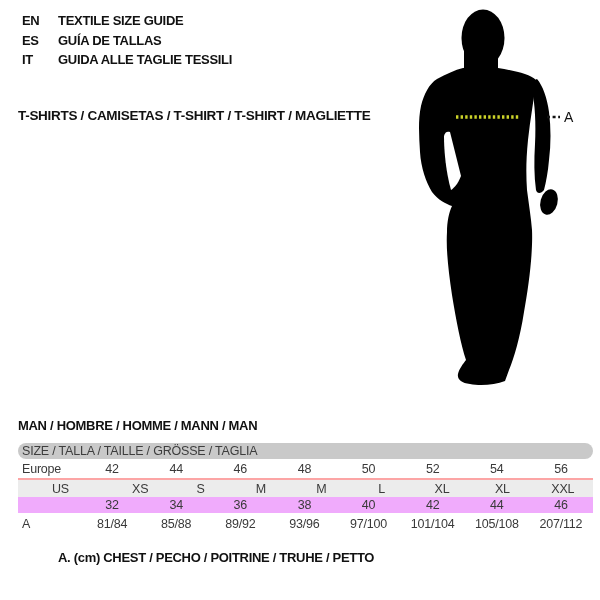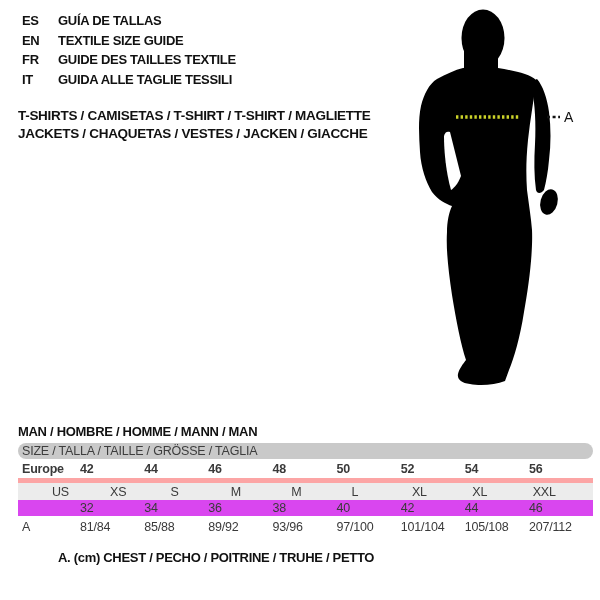--- a/index.html
+++ b/index.html
@@ -16,61 +16,56 @@
   .lang-code { width:36px; flex:none; }
 
   
   .cats { left:18px; top:107px; font-weight:bold; font-size:13.5px; line-height:17.5px; letter-spacing:-0.3px; }
 
   
   .figure-svg { left:405px; top:0px; width:180px; height:410px; }
   .measure-label { font-size:14px; font-weight:400; fill:#111; font-family:"Liberation Sans", sans-serif; }
 
   
-  .man-heading { left:18px; top:418px; font-weight:bold; font-size:13px; letter-spacing:-0.3px;margin-top:6px; }
+  .man-heading { left:18px; top:418px; font-weight:bold; font-size:13px; letter-spacing:-0.3px; }
 
   
   .size-table { left:18px; top:443px; width:575px; font-size:12.5px; color:#3a3a3a; letter-spacing:-0.2px; }
   .st-header { height:16px; line-height:16px; padding-left:4px; background:#c9c9c9; color:#3d3d3d;border-radius:8px; }
   .st-row { display:grid; grid-template-columns:62px repeat(8, 1fr); align-items:center; }
-  .st-row .cell { }
+  .st-row .cell { text-align:center; }
   .st-row .label { text-align:left; padding-left:4px; }
-  .row-europe { height:19px; border-bottom:5px solid #fca5a5;font-weight:bold; }
+  .row-europe { height:19px; border-bottom:2px solid #fca5a5; }
   .row-us { height:17px; background:#ececec;padding-left:30px; }
-  .row-num { height:16px; background:#d946ef; }
+  .row-num { height:16px; background:#f0abfc; }
   .row-a { height:21px; }
 
   
   .footnote { left:20px; top:550px; font-weight:bold; font-size:13px; letter-spacing:-0.3px;margin-left:38px; }
 </style>
 </head>
 <body>
 
 <div class="abs lang-list">
   <div class="lang-row">
-    <span class="lang-code">ES</span>
-    <span class="lang-label">GUÍA DE TALLAS</span>
-  </div>
-  <div class="lang-row">
     <span class="lang-code">EN</span>
     <span class="lang-label">TEXTILE SIZE GUIDE</span>
   </div>
   <div class="lang-row">
-    <span class="lang-code">FR</span>
-    <span class="lang-label">GUIDE DES TAILLES TEXTILE</span>
+    <span class="lang-code">ES</span>
+    <span class="lang-label">GUÍA DE TALLAS</span>
   </div>
   <div class="lang-row">
     <span class="lang-code">IT</span>
     <span class="lang-label">GUIDA ALLE TAGLIE TESSILI</span>
   </div>
 </div>
 
 <div class="abs cats">
   <div>T-SHIRTS / CAMISETAS / T-SHIRT / T-SHIRT / MAGLIETTE</div>
-  <div>JACKETS / CHAQUETAS / VESTES / JACKEN / GIACCHE</div>
 </div>
 
 <svg class="abs figure-svg" viewBox="405 0 180 410" xmlns="http://www.w3.org/2000/svg">
 
   <ellipse cx="483" cy="38" rx="21.5" ry="28.5" fill="#000"></ellipse>
   <rect x="464" y="50" width="34" height="22" fill="#000"></rect>
 
   <path fill="#000" d="
     M 463 68
     C 455 70 446 74 437 79

